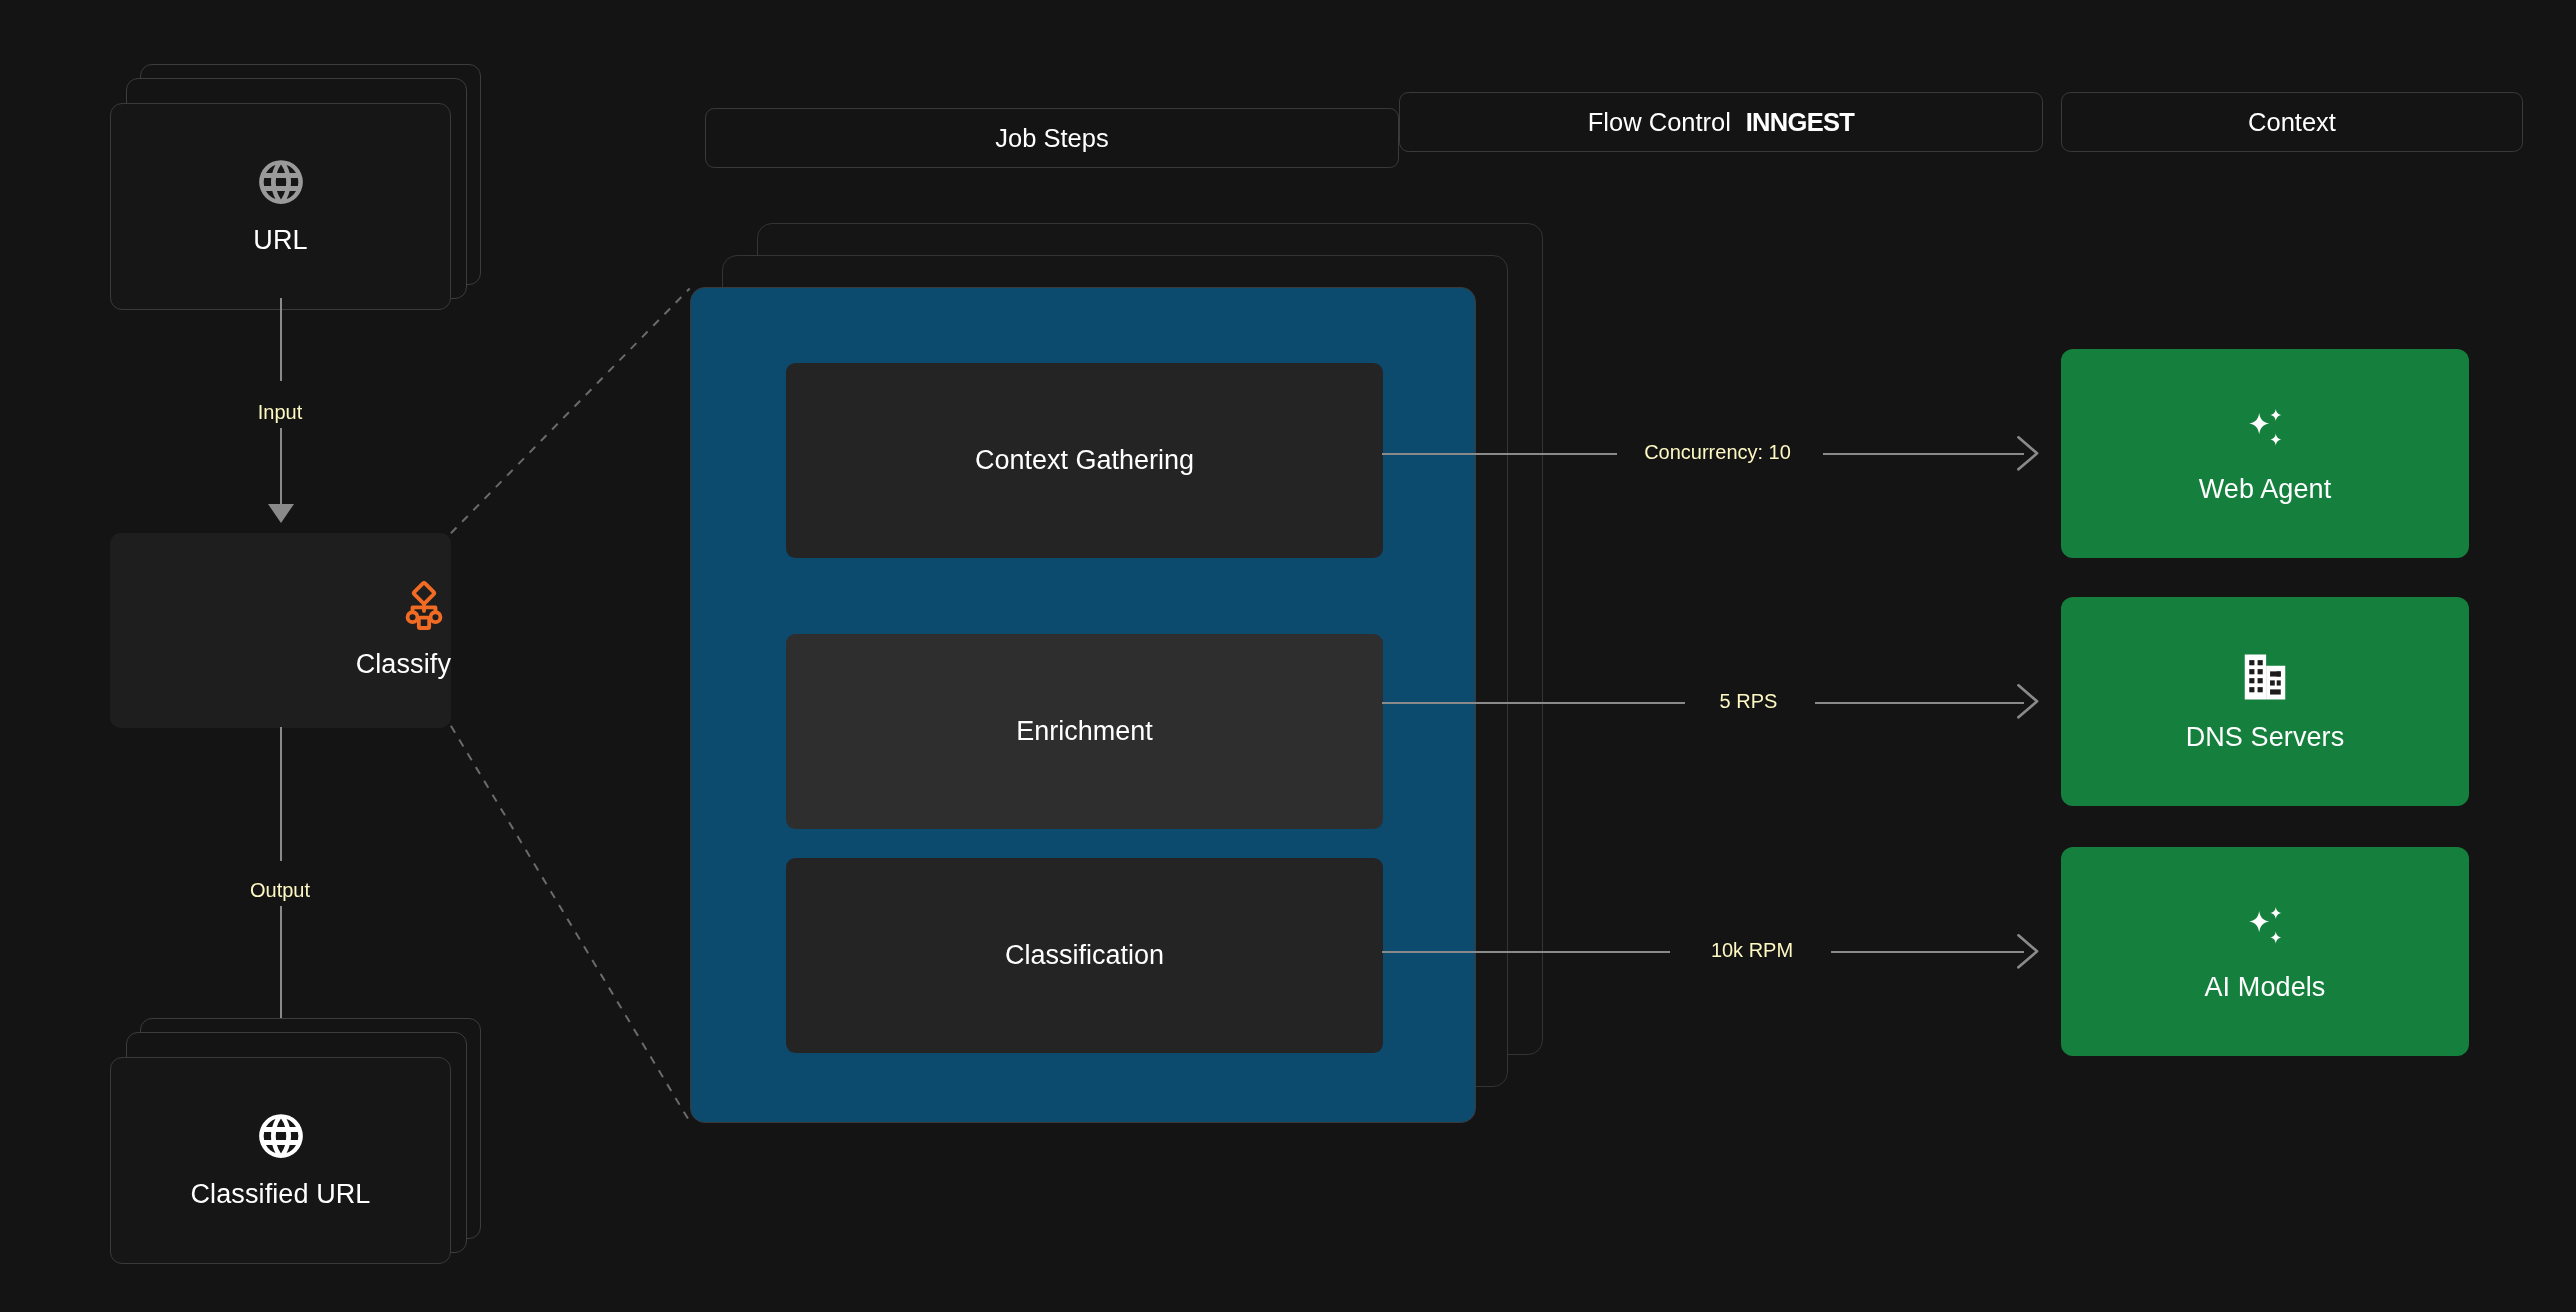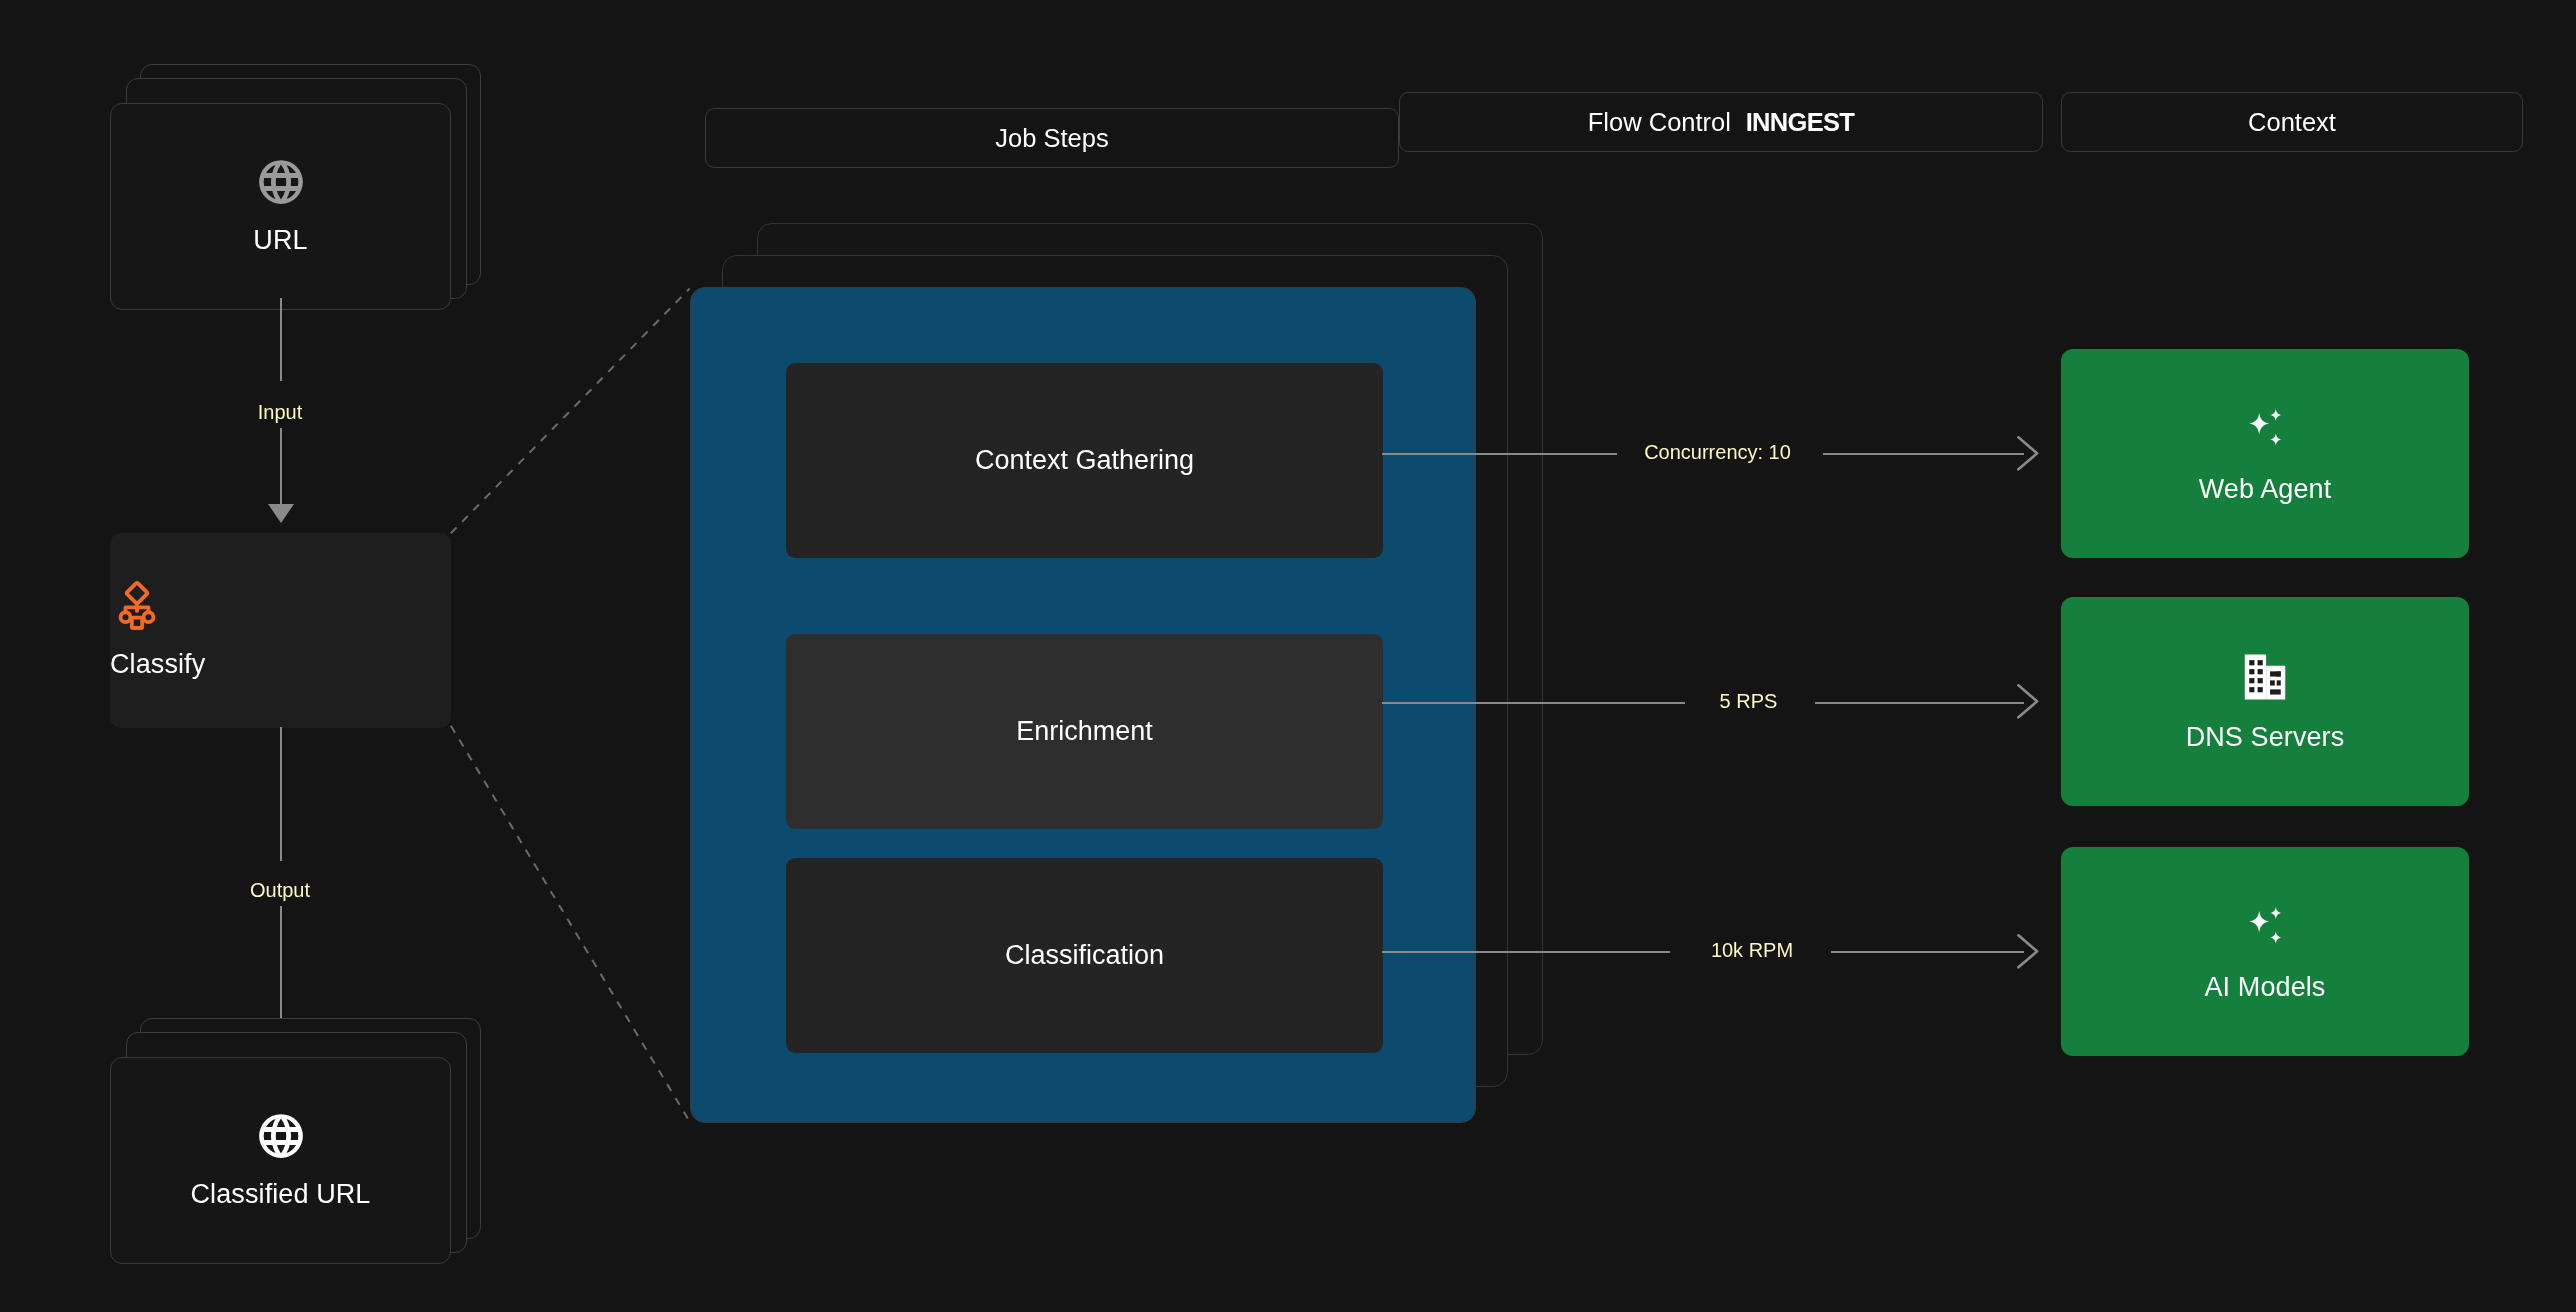--- a/index.html
+++ b/index.html
@@ -56,21 +56,21 @@
     margin-top: 12px;
   }
 
   
   .classify-node {
     position: absolute;
     border-radius: 10.7px;
     background: #1e1e1e;
     display: flex;
     flex-direction: column;
-    align-items: flex-start;
+    align-items: flex-end;
     justify-content: center;
     gap: 14.8px;
   }
 
   
   .vline {
     position: absolute;
     width: 2px;
     background: #8a8a8a;
   }

